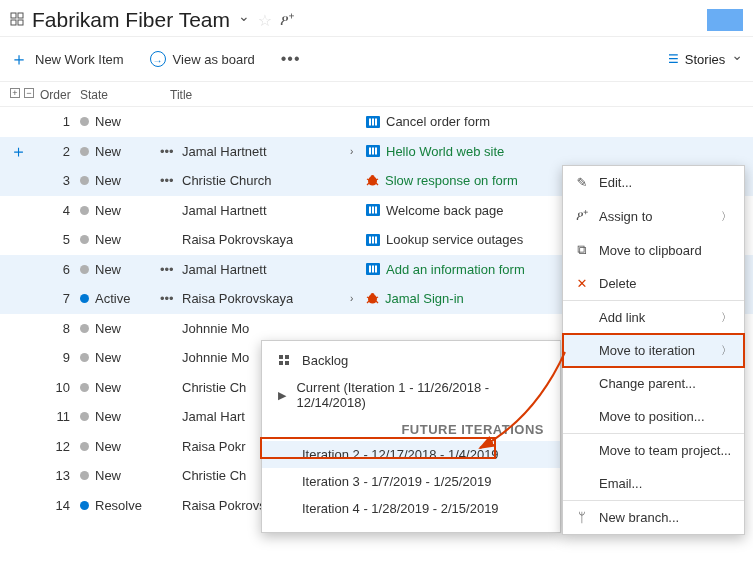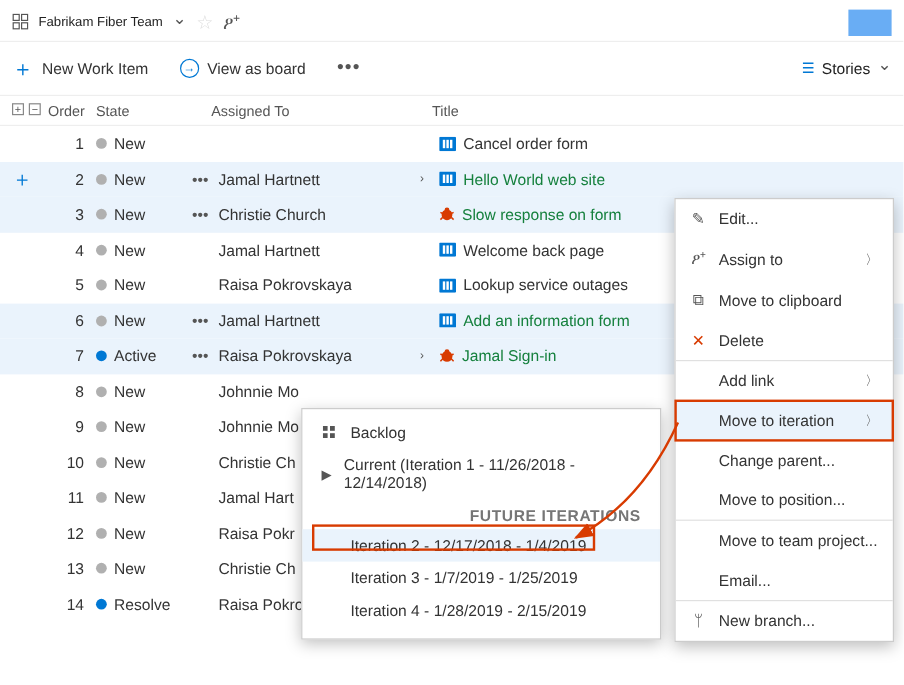--- a/index.html
+++ b/index.html
@@ -14,21 +14,21 @@
     overflow: hidden;
     position: relative;
   }
   .header {
     display: flex;
     align-items: center;
     padding: 8px 10px 4px;
     gap: 8px;
     border-bottom: 1px solid #eee;
   }
-  .header-title { font-size: 11px; color: #222; display:flex; align-items:center; gap:6px;}
+  .header-title { font-size: 21px; color: #222; display:flex; align-items:center; gap:6px;}
   .team-icon svg { width:14px; height:14px; }
   .chev-down::after { content:"⌄"; position:relative; top:-4px; font-size:14px; color:#555; }
   .star { color:#ddd; font-size:16px; }
   .people { color:#555; font-size:15px; }
   .blue-box { margin-left:auto; width:36px; height:22px; background:#69adf4; }
   .toolbar {
     display:flex; align-items:center; padding:10px 10px; gap:26px;
     border-bottom: 1px solid #eee;
   }
   .tool-left { display:flex; align-items:center; gap:26px; }
@@ -67,21 +67,21 @@
   .r-title { flex:1; display:flex; align-items:center; gap:6px; min-width:0; }
   .caret { color:#555; font-size:10px; width:10px; display:inline-block;}
   .wi-icon { display:inline-flex; align-items:center; }
   .story-icon svg { width:14px; height:12px; }
   .bug-icon svg { width:13px; height:13px; }
   .link { color:#15803d; }
   .truncate { white-space:nowrap; overflow:hidden; text-overflow:ellipsis; }
 
   
   .submenu {
-    position:absolute; left:251px; top:340px; width:300px;
+    position:absolute; left:261px; top:340px; width:300px;
     background:#fff; box-shadow:0 4px 12px rgba(0,0,0,0.25);
     border:1px solid #ccc; padding:6px 0 10px; z-index:5;
     font-size:13px;
   }
   .submenu-item { display:flex; align-items:center; gap:10px; padding:6px 14px 6px 16px; }
   .submenu-heading { color:#767676; font-weight:600; padding:6px 16px 4px; letter-spacing:0.5px;text-align:right;}
   .submenu-item.highlight { background:#eaf3fc; }
   .backlog-icon { width:14px; display:inline-flex; justify-content:center; }
   .submenu-arrow { color:#555; font-size:11px;}
   .red-box1 {
@@ -165,21 +165,20 @@
   </div>
 </div>
 
 <div class="columns">
   <div class="col-toggle">
     <span class="sq">+</span>
     <span class="sq">−</span>
   </div>
   <div class="col-order">Order</div>
   <div class="col-state">State</div>
-  <div class="col-assigned">Assigned To</div>
   <div class="col-title">Title</div>
 </div>
 
 <div class="rows" id="rows">
     <div class="row">
       <div class="r-toggle"></div>
       <div class="r-order">1</div>
       <div class="r-state">
         <span class="dot "></span>
         <span>New</span>

